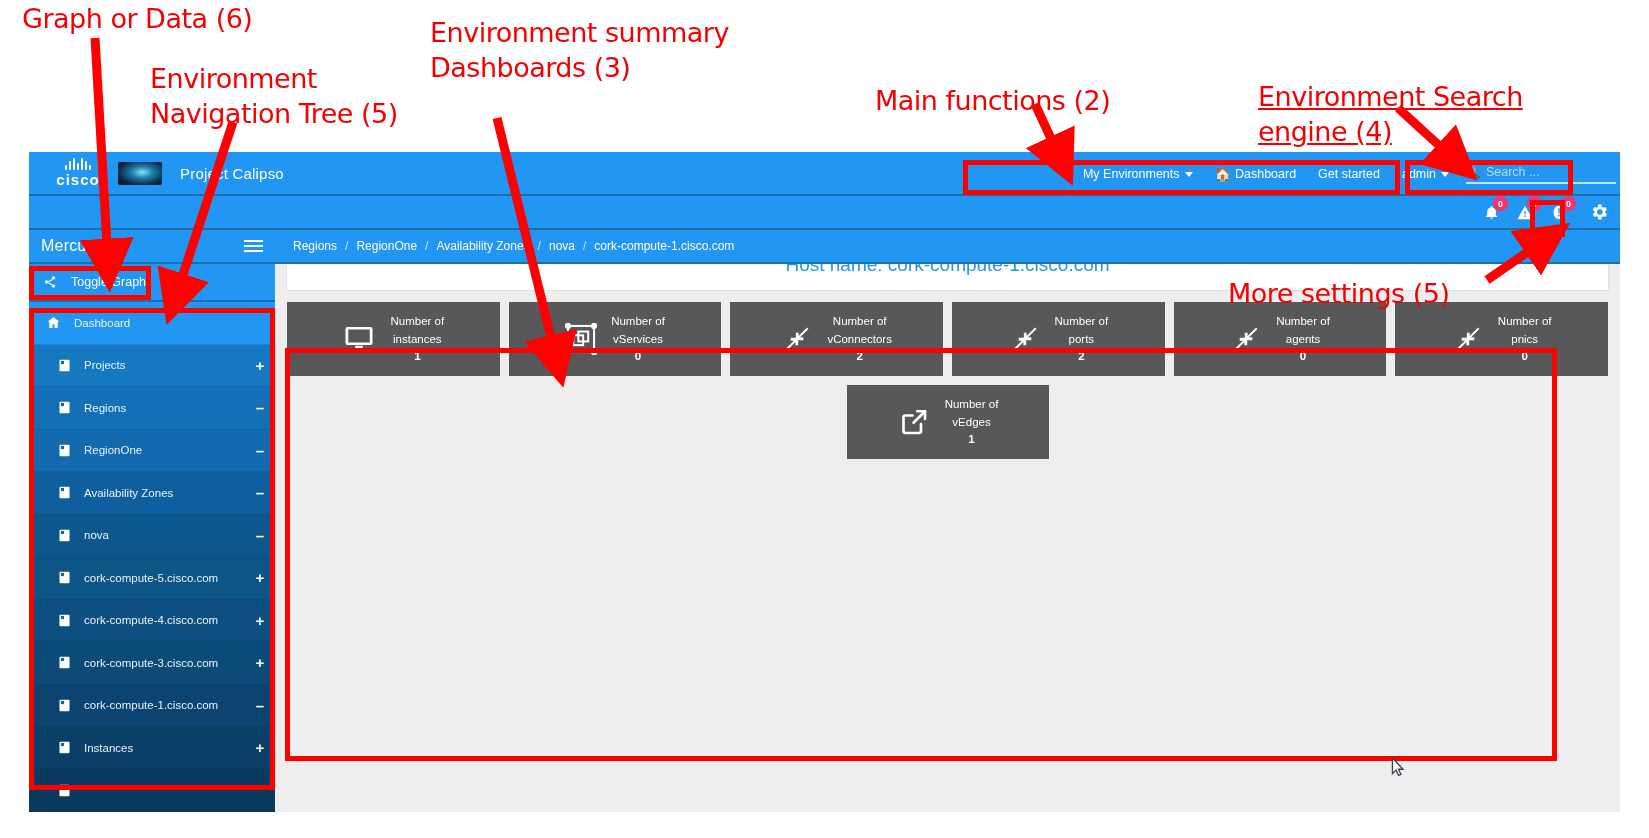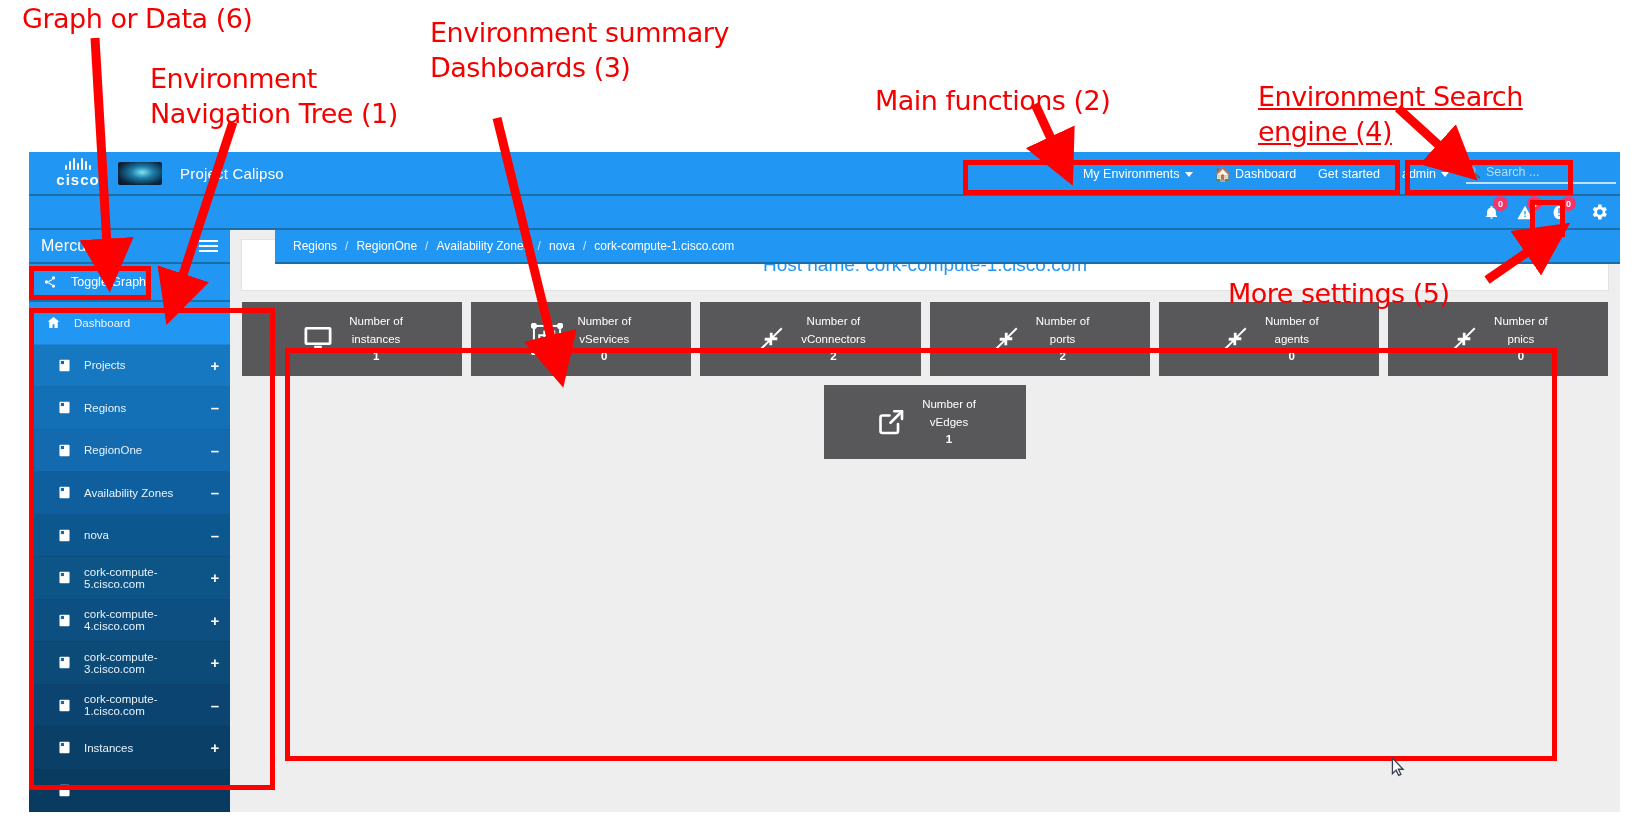--- a/index.html
+++ b/index.html
@@ -91,21 +91,21 @@
     background:#f4356b; color:#fff; font-size:9px; font-weight:bold;
     width:15px;height:15px;border-radius:50%;
     display:flex;align-items:center;justify-content:center;
   }
   .gear-btn { width:30px;height:30px;display:flex;align-items:center;justify-content:center;cursor:pointer;margin-left:6px;}
 
   
   .bodyrow { display:flex; height: 580px; }
 
   
-  .sidebar { width: 201px; background:#1565a8; position:relative; }
+  .sidebar { width: 246px; background:#1565a8; position:relative; }
   .side-head {
     height: 34px; background:#2196f3; display:flex; align-items:center;
     justify-content:space-between; padding: 0 12px; border-bottom:2px solid #1a6fa8;
   }
   .side-title { color:#fff; font-size:16px; letter-spacing:.2px; }
   .hamb { display:flex;flex-direction:column;gap:3px;cursor:pointer;}
   .hamb i { display:block;width:19px;height:2px;background:#fff; }
   .toggle-zone { height:38px; background:#2196f3; display:flex; align-items:center; border-bottom:2px solid #1a6fa8;}
   .toggle-btn {
     display:flex;align-items:center;gap:14px;color:#fff;font-size:12.5px;
@@ -488,21 +488,21 @@
         <span style="color: rgb(255, 255, 255); font-size: 12px; cursor: pointer;">Availability Zones</span>
         <span style="color: rgb(205, 230, 251); font-size: 12px;">/</span>
         <span style="color: rgb(255, 255, 255); font-size: 12px; cursor: pointer;">nova</span>
         <span style="color: rgb(205, 230, 251); font-size: 12px;">/</span>
         <span style="color: rgb(255, 255, 255); font-size: 12px; cursor: pointer;">cork-compute-1.cisco.com</span>
       </div>
   </div>
 
   <div class="anno-text" style="left:22px; top:2px;">Graph or Data (6)</div>
   <div class="anno-text" style="left:150px; top:62px;">Environment
-Navigation Tree (1)</div>
+Navigation Tree (5)</div>
   <div class="anno-text" style="left:430px; top:16px;">Environment summary
 Dashboards (3)</div>
   <div class="anno-text" style="left:875px; top:84px;">Main functions (2)</div>
   <div class="anno-text" style="left:1258px; top:80px;text-decoration:underline;">Environment Search
 engine (4)</div>
   <div class="anno-text" style="left:1228px; top:277px;">More settings (5)</div>
 
   <div class="anno-box" style="left:29px;  top:266px; width:122px; height:34px;"></div>
   <div class="anno-box" style="left:29px;  top:308px; width:246px; height:482px;"></div>
   <div class="anno-box" style="left:285px; top:348px; width:1272px; height:413px;"></div>

